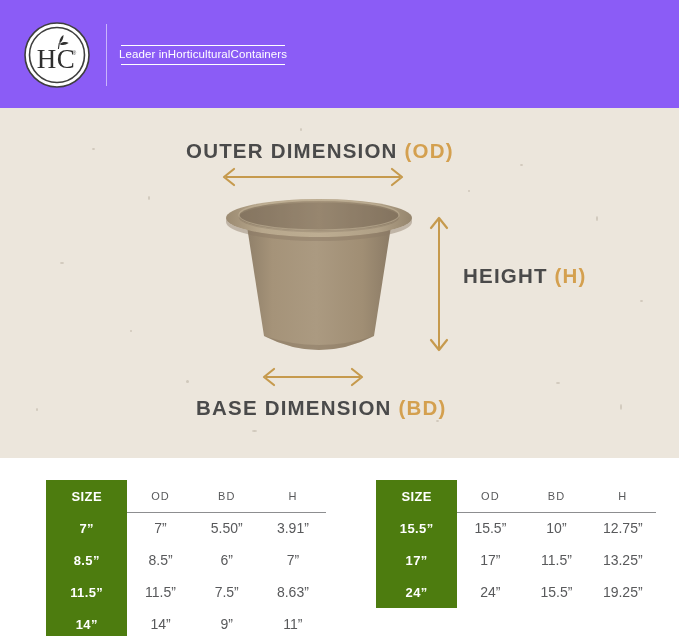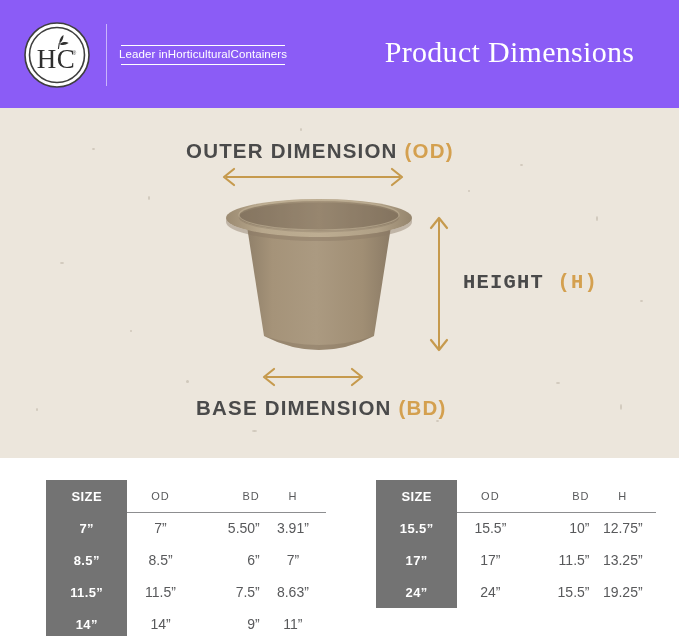--- a/index.html
+++ b/index.html
@@ -118,21 +118,21 @@
     font-size: 20.5px;
     font-weight: bold;
     letter-spacing: 1.2px;
     color: #4a4a4a;
     white-space: nowrap;
   }
   .dim-label .accent { color: #d4a04f; }
 
   #label-od { left: 186px; top: 139px; }
   #label-bd { left: 196px; top: 396px; }
-  #label-h  { left: 463px; top: 271px; font-family: Liberation Mono, monospace; }
+  #label-h  { left: 463px; top: 264px; }
 
   
   .arrow-svg { position: absolute; }
   #arrow-od { left: 218px; top: 166px; }
   #arrow-bd { left: 258px; top: 366px; }
   #arrow-h  { left: 428px; top: 212px; }
 
   
   .pot { position: absolute; left: 224px; top: 196px; }
 
@@ -162,40 +162,40 @@
 
   .spec-table th {
     font-weight: bold;
     font-size: 13.5px;
     letter-spacing: 0.6px;
   }
 
   .spec-table th:first-child,
   .spec-table td:first-child {
     width: 84px;
-    background: #737373;
+    background: #4d7c0f;
     color: #ffffff;
     font-weight: bold;
     letter-spacing: 0.4px;
   }
 
   .spec-table th:first-child {
     font-size: 13px;
   }
 
   .spec-table thead th:not(:first-child) {
     border-bottom: 1.5px solid #8d8e90;
     color: #58595b;
     font-weight: normal;
     font-size: 11px;
     letter-spacing: 1px;
   }
 
   .spec-table th:nth-child(2), .spec-table td:nth-child(2) { width: 68px; }
-  .spec-table th:nth-child(3), .spec-table td:nth-child(3) { width: 68px; text-align: right; }
+  .spec-table th:nth-child(3), .spec-table td:nth-child(3) { width: 68px; }
   .spec-table th:nth-child(4), .spec-table td:nth-child(4) { width: 68px; }
 
   .spec-table tbody td:not(:first-child) {
     font-size: 14px;
   }
 </style>
 </head>
 <body>
 
 <div class="infographic">
@@ -222,21 +222,20 @@
       <div class="logo-divider"></div>
 
       <div class="logo-tagline">
         <span>Leader in</span>
         <span>Horticultural</span>
         <span>Containers</span>
       </div>
 
     </div>
 
-    <div class="header-title">Product Dimensions</div>
   </div>
 
   <div class="beige-panel">
     <div class="beige-fill"></div>
   </div>
 
   <div class="speck" style="left:92px;  top:148px; width:3px;  height:2px;"></div>
   <div class="speck" style="left:148px; top:196px; width:2px;  height:4px;"></div>
   <div class="speck" style="left:60px;  top:262px; width:4px;  height:2px;"></div>
   <div class="speck" style="left:130px; top:330px; width:2px;  height:2px;"></div>

